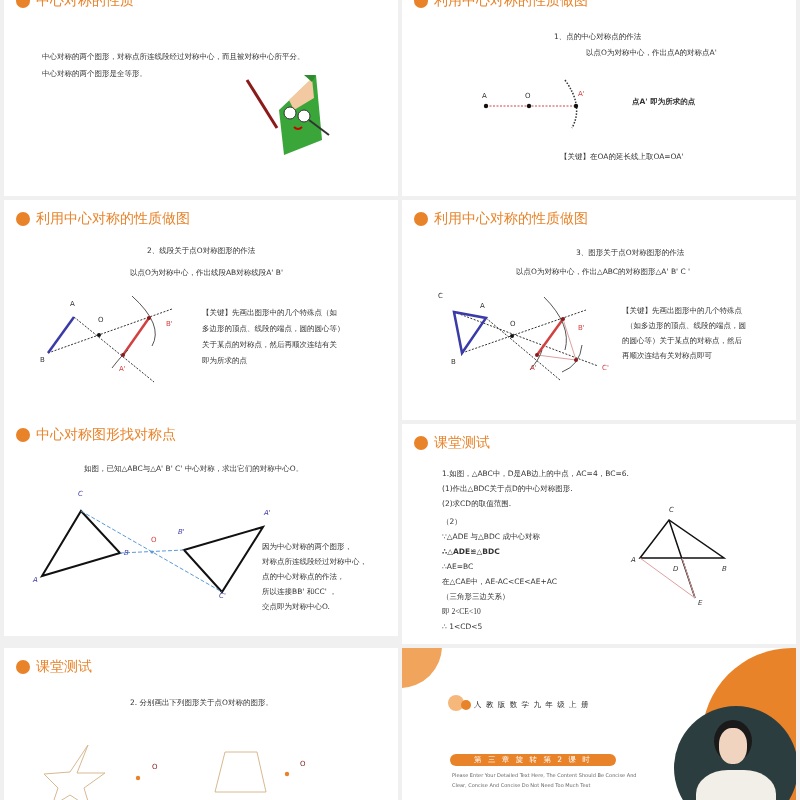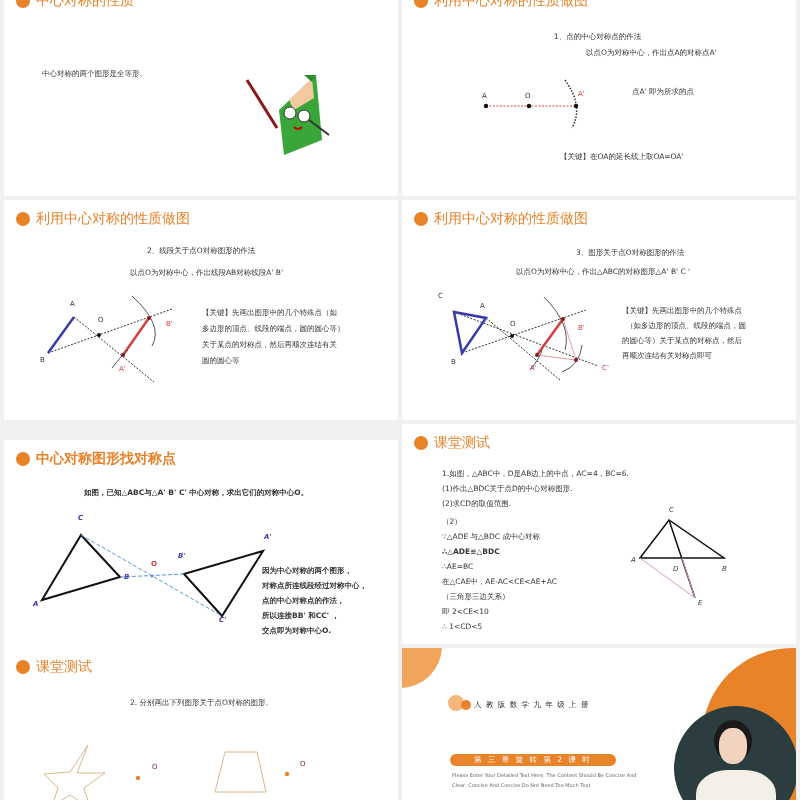--- a/index.html
+++ b/index.html
@@ -2,39 +2,40 @@
 <html><head>
 <meta charset="utf-8">
 <style>
   * { box-sizing: border-box; margin: 0; padding: 0; }
   body { width: 800px; height: 800px; background: #f0f0f0; font-family: "DejaVu Sans", sans-serif; overflow: hidden; position: relative; }
   .slide { position: absolute; background: #fff; overflow: hidden; }
   .s1 { left: 4px; top: -30px; width: 394px; height: 226px; }
   .s2 { left: 402px; top: -30px; width: 394px; height: 226px; }
   .s3 { left: 4px; top: 200px; width: 394px; height: 220px; }
   .s4 { left: 402px; top: 200px; width: 394px; height: 220px; }
-  .s5 { left: 4px; top: 440px; width: 394px; height: 220px; font-weight: bold; }
+  .s5 { left: 4px; top: 416px; width: 394px; height: 220px; }
   .s6 { left: 402px; top: 424px; width: 394px; height: 220px; }
   .s7 { left: 4px; top: 648px; width: 394px; height: 152px; }
   .s8 { left: 402px; top: 648px; width: 394px; height: 152px; }
   .hdr { position: absolute; left: 12px; top: 10px; display: flex; align-items: center; }
   .hdr .dot { width: 14px; height: 14px; border-radius: 50%; background: #e8832a; margin-right: 6px; }
   .hdr .title { font-size: 14px; color: #e8832a; }
   .txt { position: absolute; font-size: 7.5px; color: #333; white-space: nowrap; }
   .small { font-size: 7px; }
   svg { position: absolute; left: 0; top: 0; }
 </style>
 </head>
 <body>
 
 <div class="slide s1">
   <div class="hdr" style="top:22px;">
     <span class="dot"></span>
     <span class="title">中心对称的性质</span>
   </div>
+  <div class="txt" style="left:38px;top:82px;">中心对称的两个图形，对称点所连线段经过对称中心，而且被对称中心所平分。</div>
   <div class="txt" style="left:38px;top:99px;">中心对称的两个图形是全等形。</div>
   <svg width="394" height="226">
     <line x1="243" y1="110" x2="273" y2="158" stroke="#8b1a1a" stroke-width="3"></line>
     <polygon points="275,140 312,105 318,170 280,185" fill="#3aa63a"></polygon>
     <polygon points="285,130 308,108 310,128 290,140" fill="#f2c9a0"></polygon>
     <polygon points="300,105 312,105 308,112" fill="#2e8b2e"></polygon>
     <circle cx="286" cy="143" r="6" fill="#fff" stroke="#333"></circle>
     <circle cx="300" cy="146" r="6" fill="#fff" stroke="#333"></circle>
     <path d="M290,157 q4,4 8,0" stroke="#c00" stroke-width="2" fill="none"></path>
     <line x1="305" y1="150" x2="325" y2="165" stroke="#333" stroke-width="2"></line>
@@ -51,21 +52,21 @@
   <svg width="394" height="226">
     <line x1="84" y1="136" x2="174" y2="136" stroke="#d24040" stroke-dasharray="2,1.5"></line>
     <path d="M163,110 Q182,136 170,158" stroke="#333" stroke-dasharray="1.5,1.5" fill="none" stroke-width="1.5"></path>
     <circle cx="84" cy="136" r="2.2" fill="#111"></circle>
     <circle cx="127" cy="136" r="2.2" fill="#111"></circle>
     <circle cx="174" cy="136" r="2.2" fill="#111"></circle>
   </svg>
   <div class="txt small" style="left:80px;top:122px;">A</div>
   <div class="txt small" style="left:123px;top:122px;">O</div>
   <div class="txt small" style="left:176px;top:120px;color:#d24040;">A'</div>
-  <div class="txt" style="left:230px;top:117px;">点A' 即为所求的点</div>
+  <div class="txt" style="left:230px;top:127px;font-weight:bold;">点A' 即为所求的点</div>
   <div class="txt" style="left:158px;top:182px;">【关键】在OA的延长线上取OA=OA'</div>
 </div>
 
 <div class="slide s3">
   <div class="hdr">
     <span class="dot"></span>
     <span class="title">利用中心对称的性质做图</span>
   </div>
   <div class="txt" style="left:143px;top:46px;">2、线段关于点O对称图形的作法</div>
   <div class="txt" style="left:126px;top:68px;">以点O为对称中心，作出线段AB对称线段A' B'</div>
@@ -81,21 +82,21 @@
     <circle cx="119" cy="155" r="2" fill="#8b1a1a"></circle>
   </svg>
   <div class="txt small" style="left:66px;top:100px;">A</div>
   <div class="txt small" style="left:36px;top:156px;">B</div>
   <div class="txt small" style="left:94px;top:116px;">O</div>
   <div class="txt small" style="left:115px;top:165px;color:#d24040;">A'</div>
   <div class="txt small" style="left:162px;top:120px;color:#d24040;">B'</div>
   <div class="txt" style="left:198px;top:108px;">【关键】先画出图形中的几个特殊点（如</div>
   <div class="txt" style="left:198px;top:124px;">多边形的顶点、线段的端点，圆的圆心等）</div>
   <div class="txt" style="left:198px;top:140px;">关于某点的对称点，然后再顺次连结有关</div>
-  <div class="txt" style="left:198px;top:156px;">圆的圆心等</div>
+  <div class="txt" style="left:198px;top:156px;">即为所求的点</div>
 </div>
 
 <div class="slide s4">
   <div class="hdr">
     <span class="dot"></span>
     <span class="title">利用中心对称的性质做图</span>
   </div>
   <div class="txt" style="left:138px;top:48px;margin-left:36px;">3、图形关于点O对称图形的作法</div>
   <div class="txt" style="left:114px;top:67px;">以点O为对称中心，作出△ABC的对称图形△A' B' C '</div>
   <svg width="394" height="220">
@@ -161,21 +162,21 @@
   </div>
   <div class="txt" style="left:40px;top:45px;">1.如图，△ABC中，D是AB边上的中点，AC=4，BC=6.</div>
   <div class="txt" style="left:40px;top:60px;">(1)作出△BDC关于点D的中心对称图形.</div>
   <div class="txt" style="left:40px;top:75px;">(2)求CD的取值范围.</div>
   <div class="txt" style="left:40px;top:93px;">（2）</div>
   <div class="txt" style="left:40px;top:108px;">∵△ADE 与△BDC 成中心对称</div>
   <div class="txt" style="left:40px;top:123px;font-weight:bold;">∴△ADE≌△BDC</div>
   <div class="txt" style="left:40px;top:138px;">∴AE=BC</div>
   <div class="txt" style="left:40px;top:153px;"> 在△CAE中，AE-AC&lt;CE&lt;AE+AC</div>
   <div class="txt" style="left:40px;top:168px;"> （三角形三边关系）</div>
-  <div class="txt" style="left:40px;top:183px;"> 即 2&lt;CE&lt;10</div>
+  <div class="txt" style="left:40px;top:183px;font-family:Liberation Serif, serif;"> 即 2&lt;CE&lt;10</div>
   <div class="txt" style="left:40px;top:198px;">∴    1&lt;CD&lt;5</div>
   <svg width="394" height="220">
     <polygon points="238,134 267,96 322,134" fill="none" stroke="#111" stroke-width="1.5"></polygon>
     <line x1="267" y1="96" x2="293" y2="174" stroke="#111" stroke-width="1.5"></line>
     <line x1="280" y1="134" x2="293" y2="174" stroke="#e0a0a0"></line>
     <line x1="238" y1="134" x2="293" y2="174" stroke="#e0a0a0"></line>
   </svg>
   <div class="txt small" style="left:267px;top:82px;font-style:italic;">C</div>
   <div class="txt small" style="left:229px;top:132px;font-style:italic;">A</div>
   <div class="txt small" style="left:320px;top:141px;font-style:italic;">B</div>

